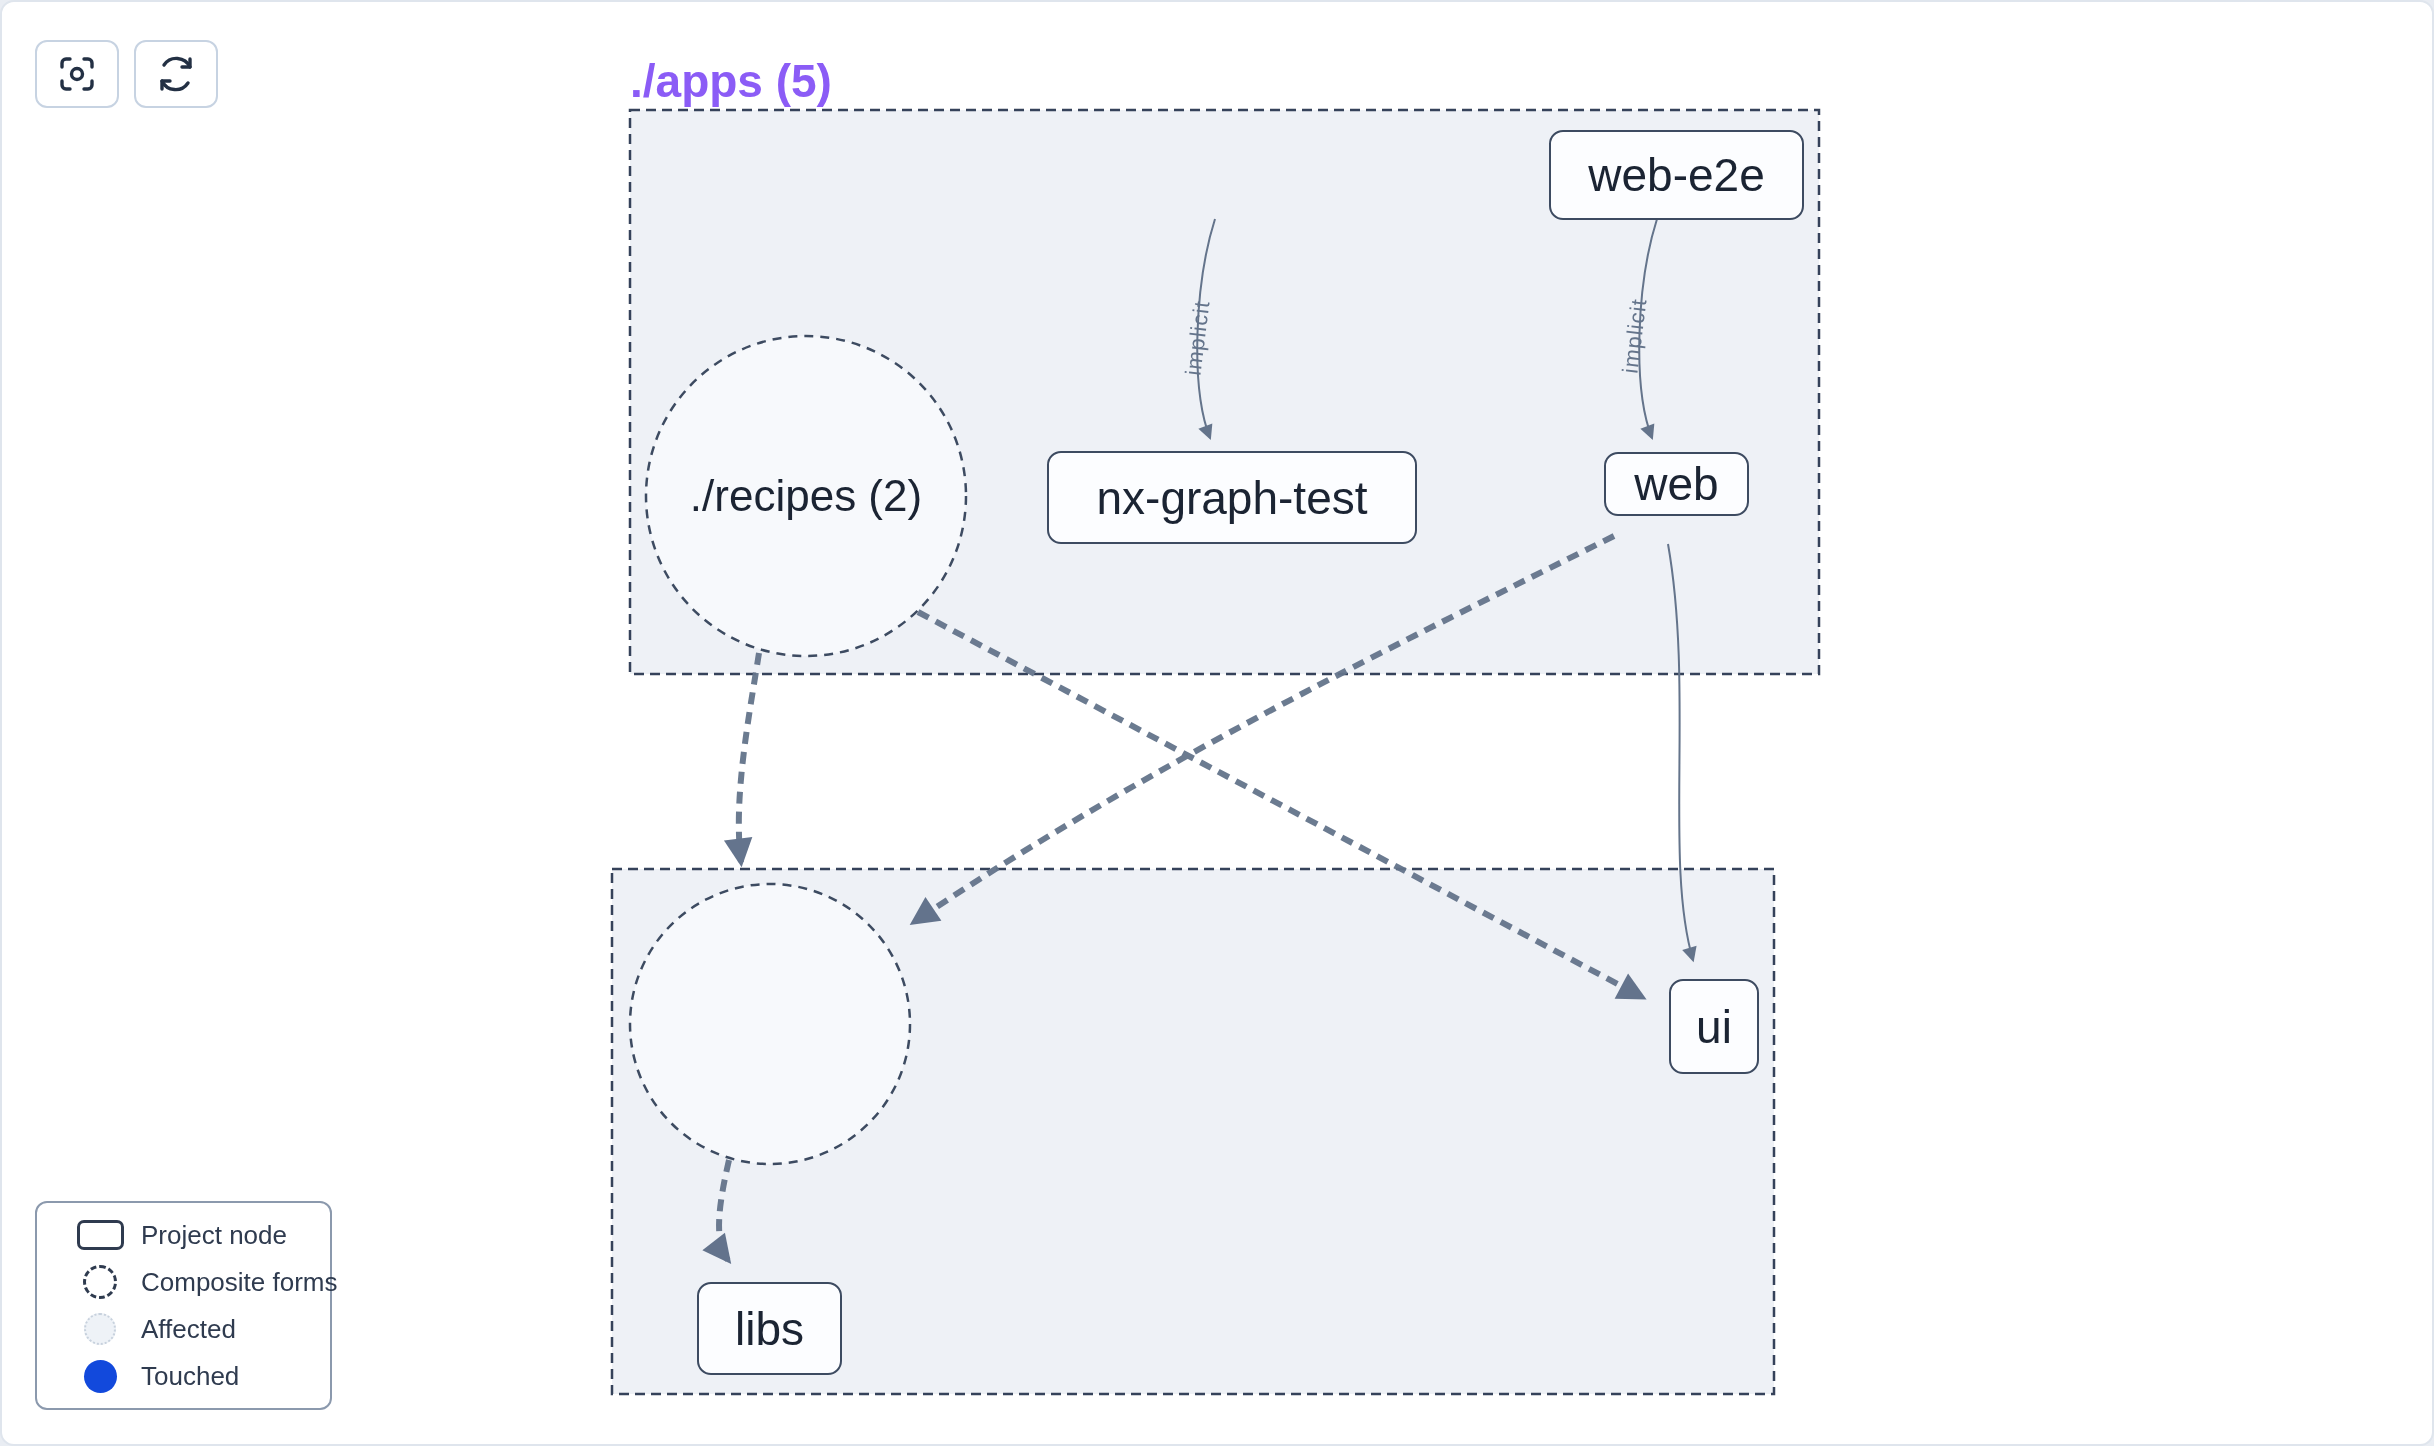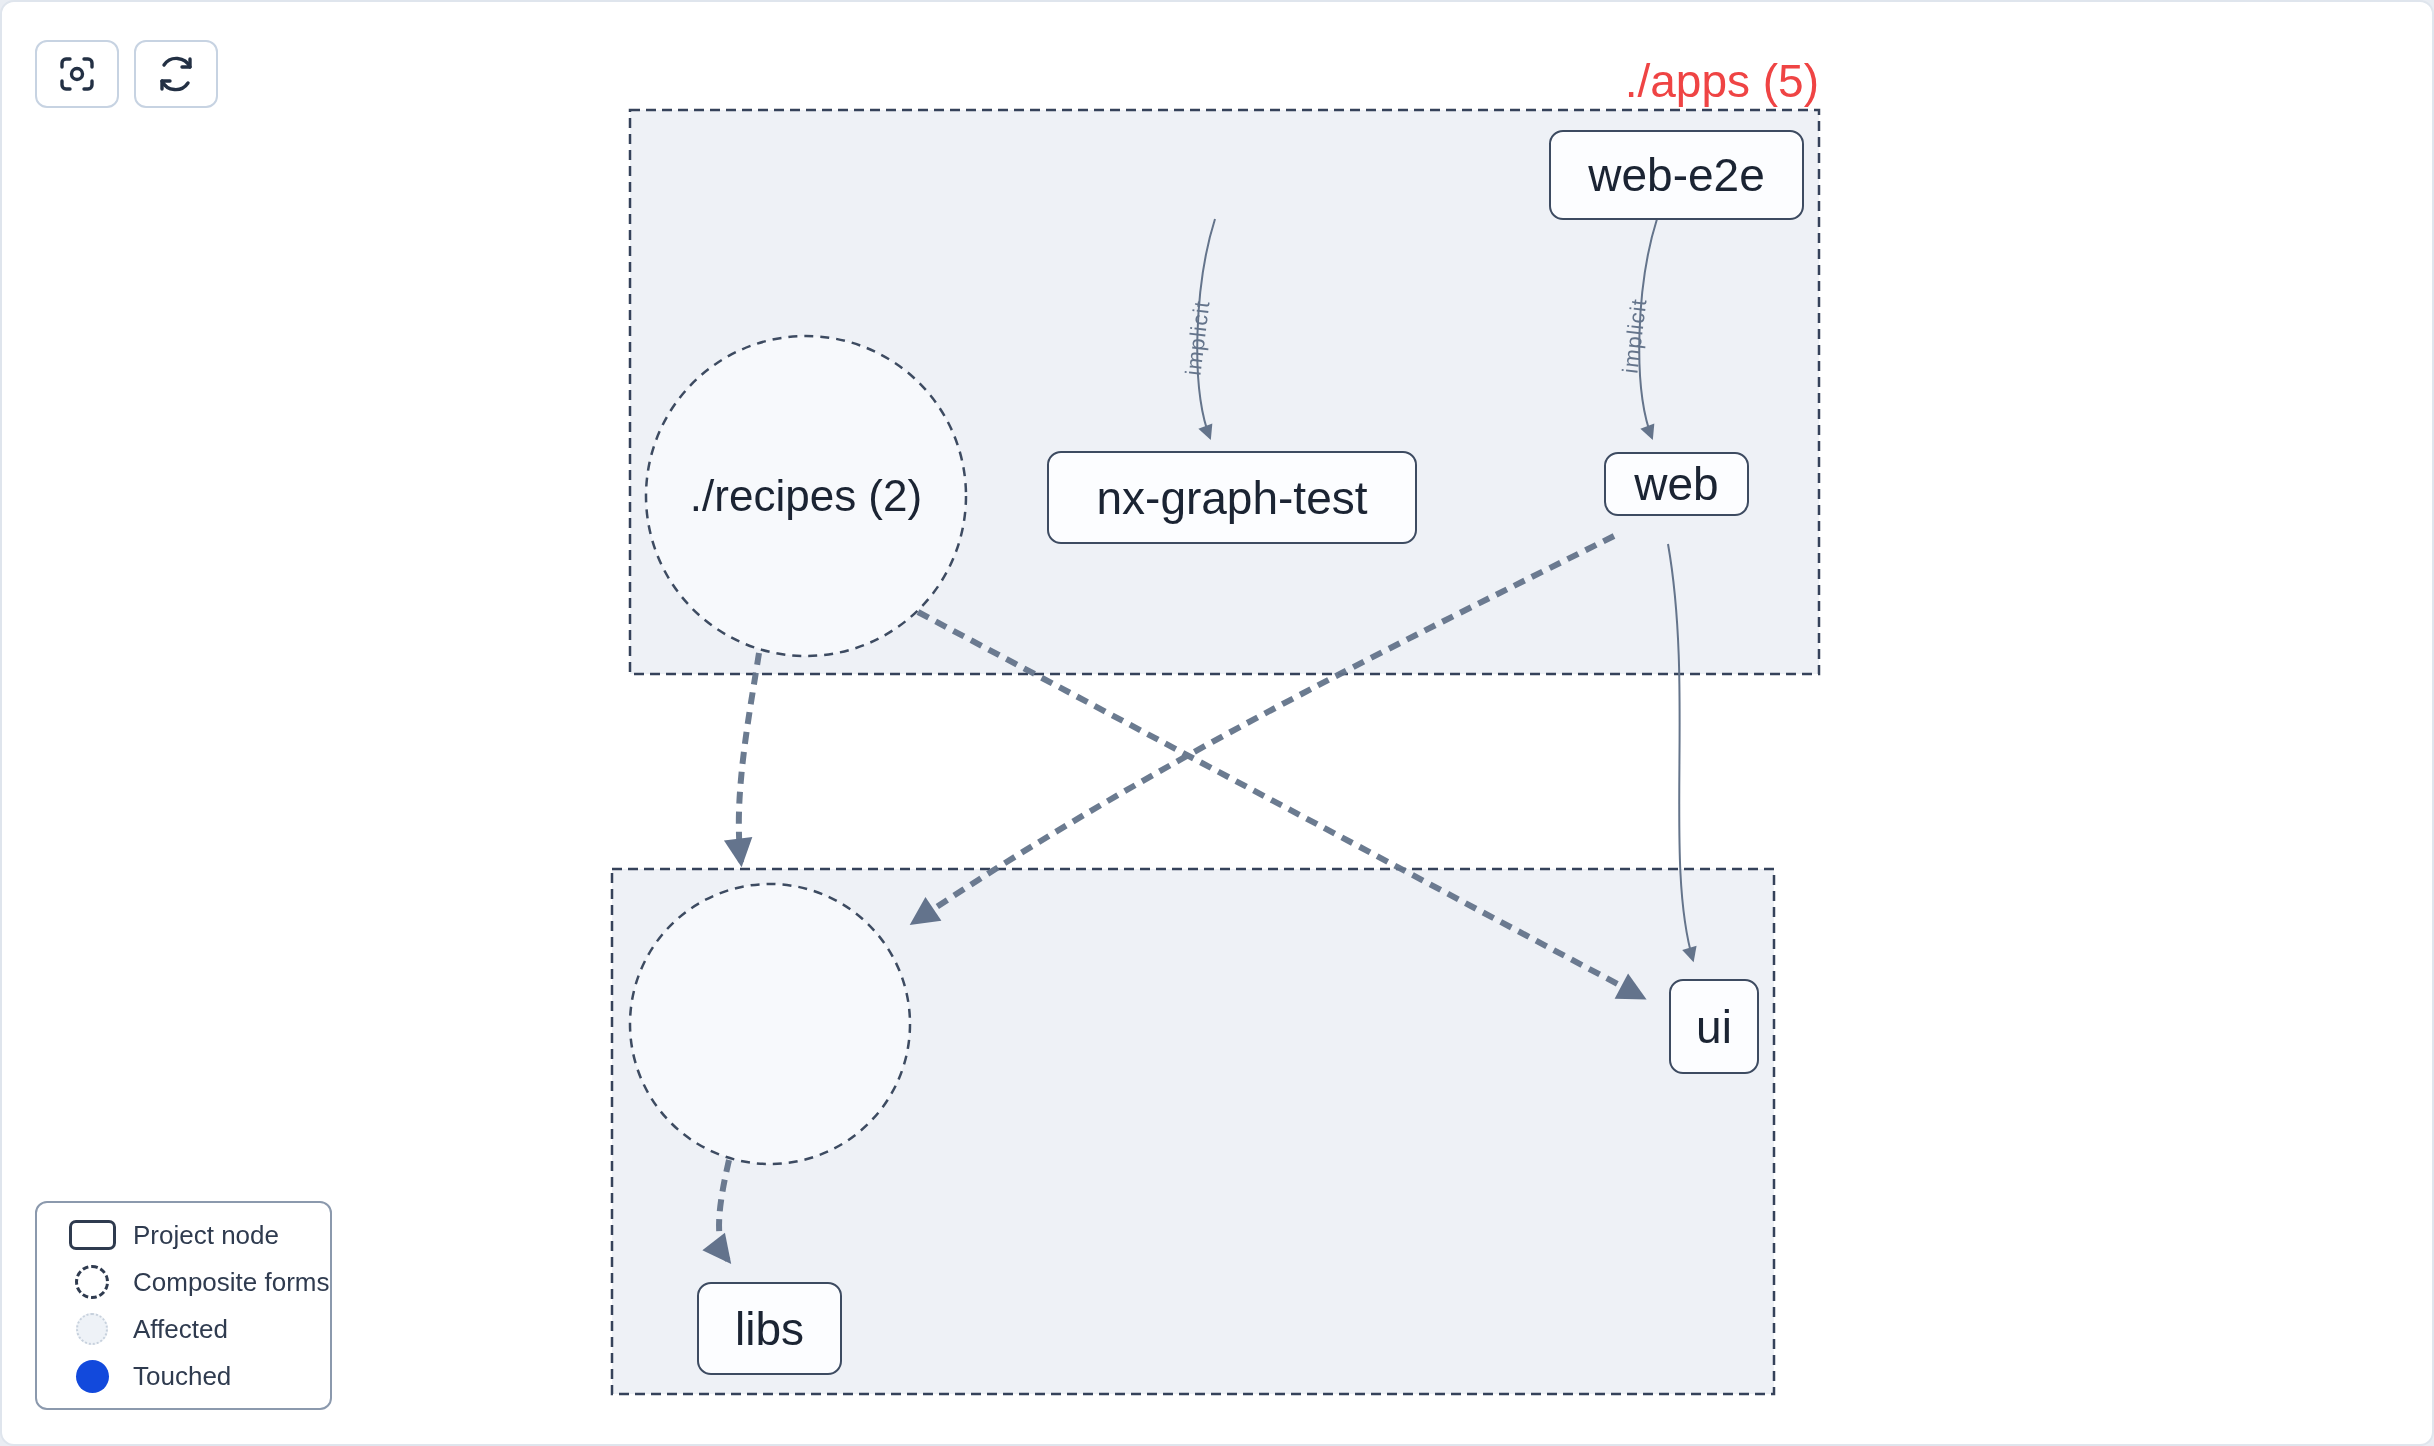--- a/index.html
+++ b/index.html
@@ -6,22 +6,22 @@
   .frame{position:relative;width:2430px;height:1442px;margin:0 auto;background:#ffffff;
          border:2px solid #dfe5ed;border-radius:14px;overflow:hidden;}
   
   .toolbar{position:absolute;left:33px;top:38px;display:flex;gap:15px;z-index:5;}
   .tool-btn{width:84px;height:68px;background:#fff;border:2px solid #c7d3e2;border-radius:12px;
             display:flex;align-items:center;justify-content:center;cursor:pointer;box-sizing:border-box;}
   .tool-btn svg{display:block;}
   
   .gfx{position:absolute;left:0;top:0;z-index:1;}
   .overlay{position:absolute;left:0;top:0;width:100%;height:100%;z-index:2;pointer-events:none;}
-  .group-label{position:absolute;text-align:right;font-size:46px;color:#ef4444;line-height:58px;
-               white-space:nowrap;pointer-events:auto;}
+  .group-label{position:absolute;text-align:left;font-size:46px;color:#8b5cf6;line-height:58px;
+               white-space:nowrap;pointer-events:auto;font-weight:bold;}
   .pnode{position:absolute;background:#fcfdff;border:2px solid #3d4b61;border-radius:14px;
          display:flex;align-items:center;justify-content:center;font-size:46px;color:#1b2433;
          white-space:nowrap;box-sizing:border-box;pointer-events:auto;cursor:pointer;}
   .cnode-label{position:absolute;width:400px;text-align:center;font-size:44px;color:#1b2433;
                line-height:58px;white-space:nowrap;pointer-events:auto;cursor:pointer;}
   .edge-label{position:absolute;font-size:22px;color:#64748b;transform:translate(-50%,-50%) rotate(-83deg);
               letter-spacing:1px;white-space:nowrap;}
   
   .n-nx-graph-test-e2e{left:993px;top:125px;width:477px;height:93px;}
   .n-web-e2e{left:1547px;top:128px;width:255px;height:90px;}
@@ -31,21 +31,21 @@
   .n-icon{left:695px;top:1280px;width:145px;height:93px;}
   .l-apps{left:628px;top:50px;width:1189px;}
   .l-libs{left:610px;top:809px;width:1162px;}
   .c-recipes{left:604px;top:465px;}
   .c-forms{left:568px;top:993px;}
   .el-1{left:1196px;top:336px;}
   .el-2{left:1633px;top:334px;}
   
   .legend{position:absolute;left:33px;top:1199px;width:297px;height:209px;background:#fff;
           border:2px solid #8b99ad;border-radius:12px;z-index:5;box-sizing:border-box;
-          display:flex;flex-direction:column;justify-content:center;padding:6px 0;}
+          display:flex;flex-direction:column;justify-content:center;padding:6px 8px;}
   .legend-row{display:flex;align-items:center;height:47px;}
   .swatch-cell{width:66px;margin-left:22px;display:flex;align-items:center;justify-content:center;flex:none;}
   .legend-text{font-size:26px;color:#2f3b4f;margin-left:8px;white-space:nowrap;}
   .sw-project{width:47px;height:30px;border:3px solid #2f3b4f;border-radius:7px;background:#fff;box-sizing:border-box;}
   .sw-composite{width:34px;height:34px;border:3px dashed #2f3b4f;border-radius:50%;background:#fff;box-sizing:border-box;}
   .sw-affected{width:32px;height:32px;border:2px dotted #c7d1dd;border-radius:50%;background:#eef2f7;box-sizing:border-box;}
   .sw-touched{width:33px;height:33px;border-radius:50%;}
 </style>
 </head>
 <body>

